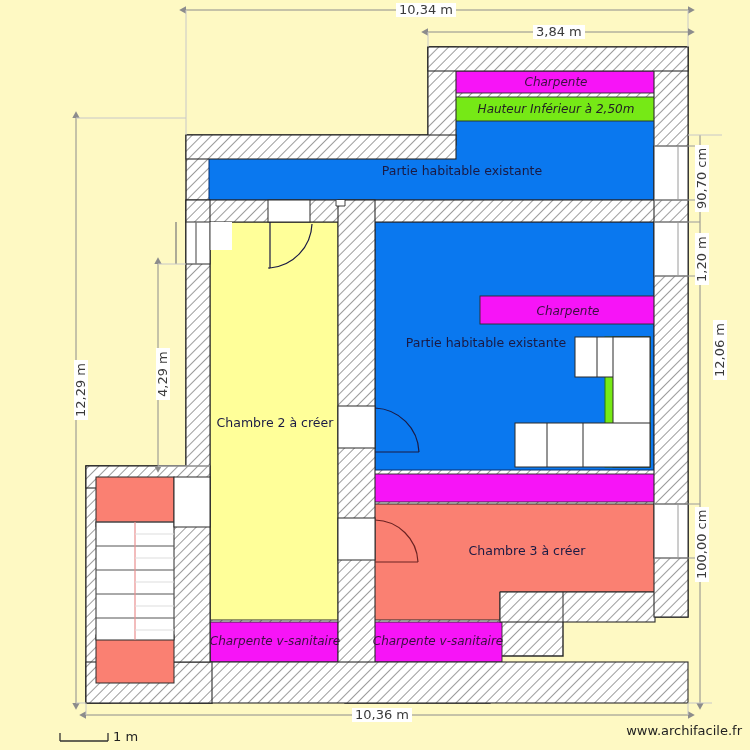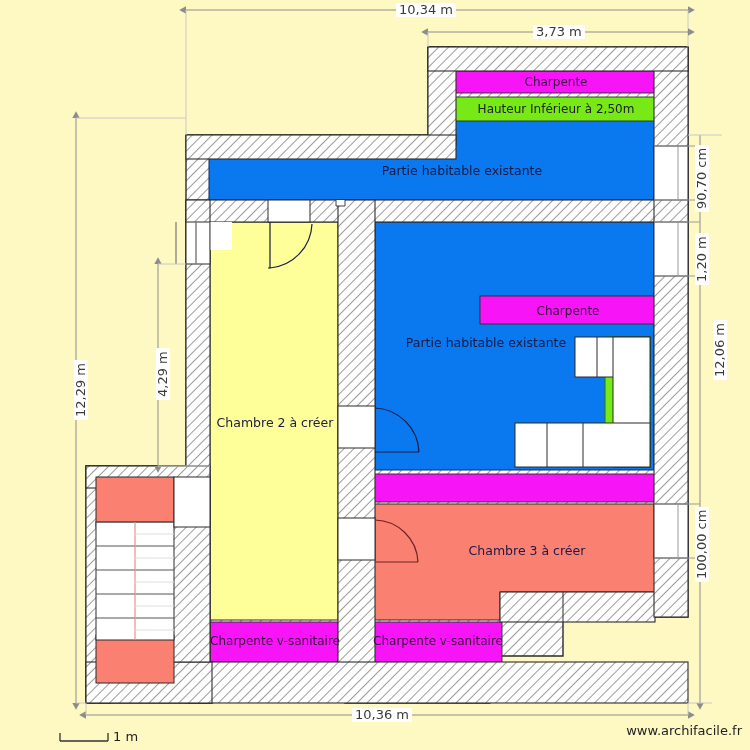--- a/index.html
+++ b/index.html
@@ -46,20 +46,21 @@
     pointer-events: none;
   }
   .zone-label {
     position: absolute;
     font-size: 12px;
     color: #232323;
     white-space: nowrap;
     transform: translate(-50%, -50%);
     line-height: 13px;
     pointer-events: none;
+    font-style: italic;
   }
   .zone-label.magenta-txt {
     color: #3a1040;
   }
   .watermark {
     position: absolute;
     right: 8px;
     bottom: 12px;
     font-size: 13px;
     color: #222222;
@@ -291,21 +292,21 @@
 
       <line x1="86" y1="715" x2="688" y2="715" marker-start="url(#arrL)" marker-end="url(#arrR)"></line>
       <line x1="86" y1="703" x2="86" y2="715" stroke="#c8c8c8"></line>
       <line x1="688" y1="703" x2="688" y2="715" stroke="#c8c8c8"></line>
 
       <path d="M 60,733 L 60,741 M 60,741 L 108,741 M 108,741 L 108,733" stroke="#333333" stroke-width="1.3"></path>
     </g>
   </svg>
 
   <div class="dim-label" style="left:396px; top:3px;">10,34 m</div>
-  <div class="dim-label" style="left:533px; top:25px;">3,73 m</div>
+  <div class="dim-label" style="left:533px; top:25px;">3,84 m</div>
 
   <div class="dim-label vert" style="left:74px; top:420px; transform: rotate(-90deg);">12,29 m</div>
   <div class="dim-label vert" style="left:156px; top:400px; transform: rotate(-90deg);">4,29 m</div>
 
   <div class="dim-label vert" style="left:713px; top:380px; transform: rotate(-90deg);">12,06 m</div>
   <div class="dim-label vert" style="left:695px; top:212px; transform: rotate(-90deg);">90,70 cm</div>
   <div class="dim-label vert" style="left:695px; top:285px; transform: rotate(-90deg);">1,20 m</div>
   <div class="dim-label vert" style="left:695px; top:582px; transform: rotate(-90deg);">100,00 cm</div>
 
   <div class="dim-label" style="left:352px; top:708px;">10,36 m</div>

